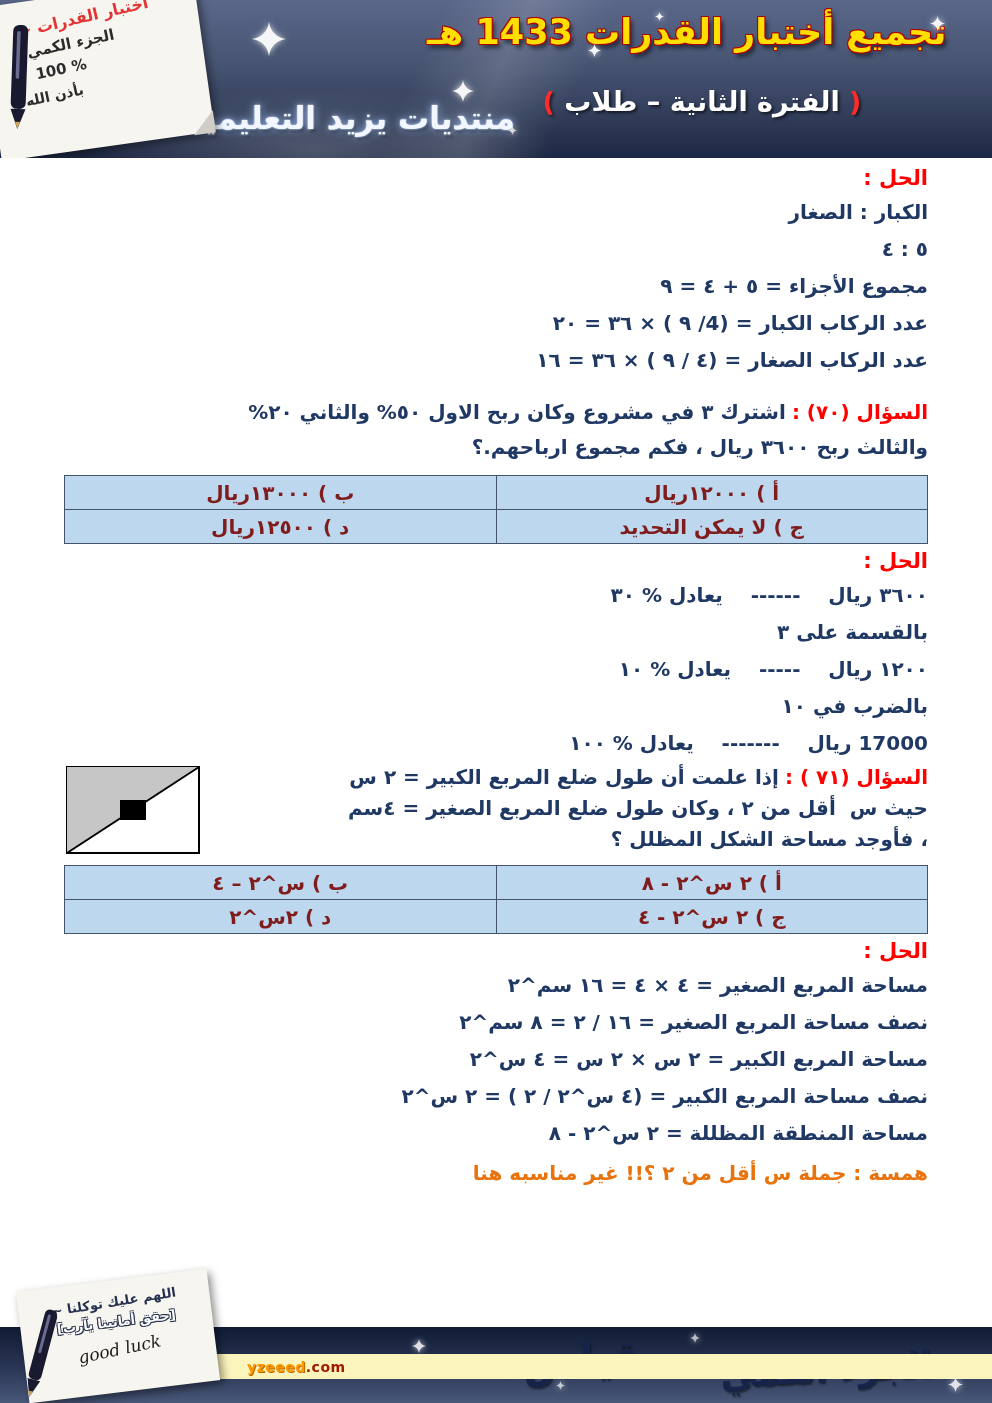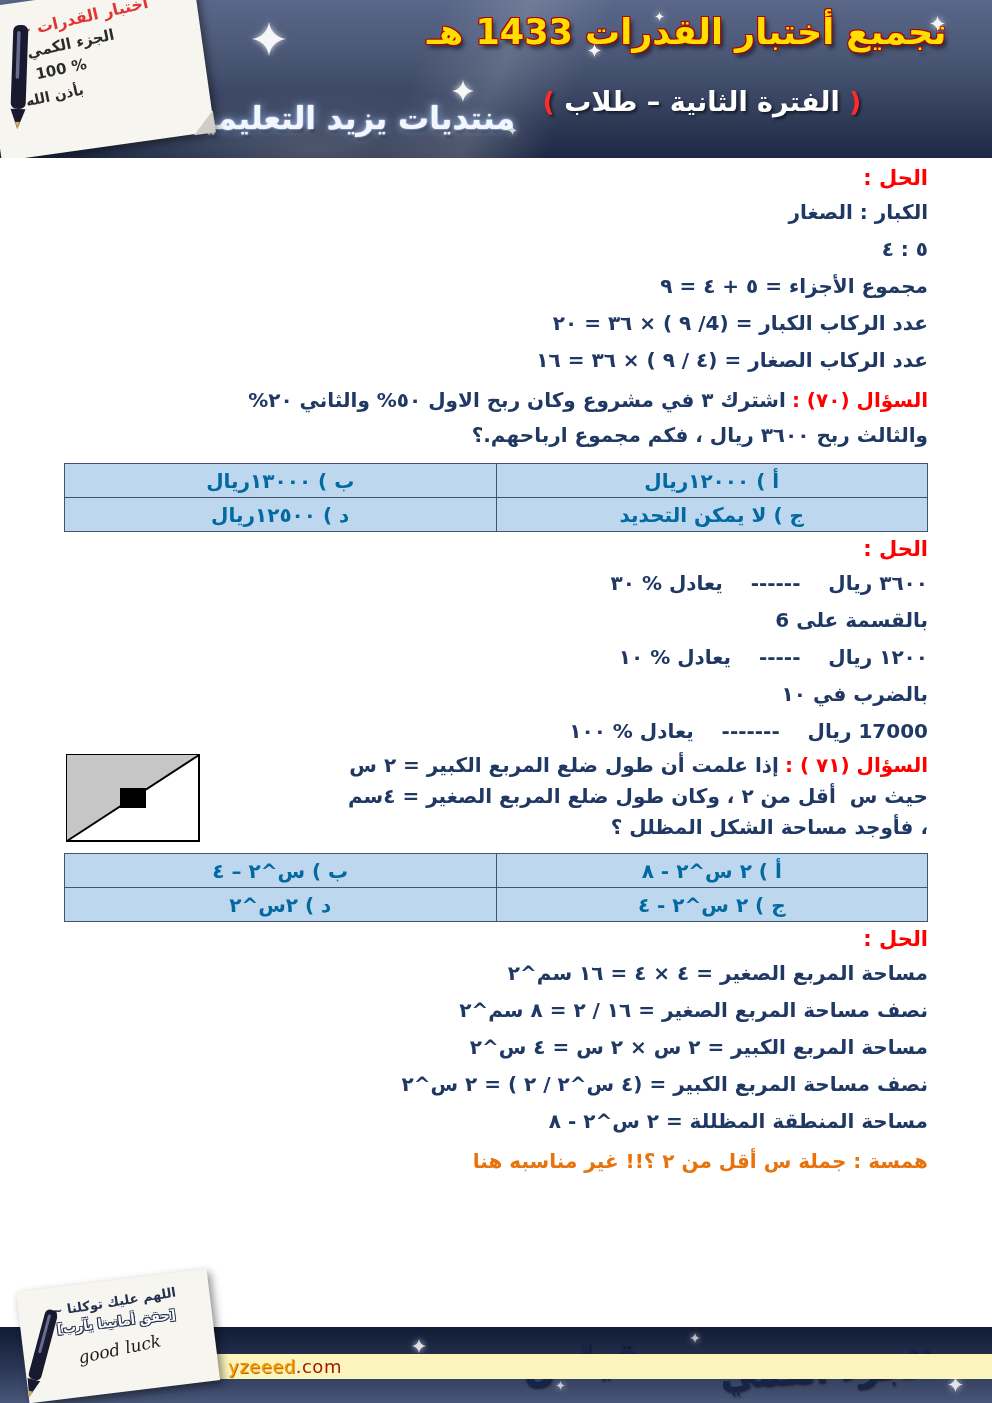--- a/index.html
+++ b/index.html
@@ -44,38 +44,38 @@
 .st7{left:508px;top:126px;width:9px;height:9px;opacity:.8}
 .st8{left:412px;top:12px;width:14px;height:14px;opacity:.85}
 .st9{left:690px;top:6px;width:10px;height:10px;opacity:.7}
 .st10{left:948px;top:50px;width:15px;height:15px;opacity:.85}
 .st11{left:556px;top:54px;width:9px;height:9px;opacity:.7}
 
 
 .content{position:absolute;top:163px;left:0;width:992px;padding:0 64px;direction:rtl;text-align:right;color:#1f3864;font-weight:bold;font-size:20px}
 .sol-label{color:#ff0000;font-size:21px;line-height:31px}
 .t-line{line-height:37px;white-space:pre-wrap}
-.q-para{margin-top:4px}
+.q-para{margin-top:16px}
 .q-para .t-line{line-height:35px}
 .q-label{color:#ff0000;margin-left:6px}
 .choices{width:100%;border-collapse:collapse;margin:10px 0 2px;table-layout:fixed}
-.choices td{height:34px;background:#bdd7ee;border:1px solid #42536a;text-align:center;font-weight:bold;font-size:20px;color:#0369a1;white-space:pre-wrap}
+.choices td{height:34px;background:#bdd7ee;border:1px solid #42536a;text-align:center;font-weight:bold;font-size:20px;color:#7f1d1d;white-space:pre-wrap}
 .q71{position:relative;}
 .figure{position:absolute;left:2px;top:4px}
 .q71-text{padding-left:160px}
 .q71-text .t-line{line-height:31px}
 .hint{color:#e8720c;line-height:42px;white-space:pre-wrap}
 
 
 .footer{position:absolute;left:0;bottom:0;width:992px;height:76px;background:linear-gradient(180deg,#101b34 0%,#2b3756 55%,#495778 100%);overflow:hidden}
 .wm{position:absolute;font-weight:bold;color:#16244a;text-shadow:1px 2px 2px rgba(0,0,0,.5);direction:rtl;z-index:1}
 .wm1{right:352px;top:8px;font-size:42px;transform:rotate(-4deg)}
 .wm2{right:60px;top:22px;font-size:36px;transform:rotate(-3deg)}
 .footer-strip{position:absolute;left:206px;top:27px;width:786px;height:25px;background:#fbf4bd;z-index:2;display:flex;align-items:center}
-.url{margin-left:22px;font-size:18px;font-weight:normal;letter-spacing:.5px;cursor:pointer}
+.url{margin-left:41px;font-size:14px;font-weight:bold;letter-spacing:.5px;cursor:pointer}
 .url-name{color:#ff9900;text-shadow:1px 1px 0 #b36b00}
 .url-tld{color:#a01a00}
 </style>
 </head>
 <body>
 
 <div class="page">
 
   <header class="header">
     <svg class="star st1" viewBox="0 0 24 24">
@@ -142,21 +142,21 @@
       </tr>
       <tr>
         <td>ج ) لا يمكن التحديد</td>
         <td>د ) ١٢٥٠٠ريال</td>
       </tr>
     </tbody>
       </table>
 
     <div class="sol-label">الحل :</div>
     <div class="t-line">٣٦٠٠ ريال    ------    يعادل % ٣٠</div>
-    <div class="t-line">بالقسمة على 6</div>
+    <div class="t-line">بالقسمة على ٣</div>
     <div class="t-line">١٢٠٠ ريال    -----    يعادل % ١٠</div>
     <div class="t-line">بالضرب في ١٠</div>
     <div class="t-line">17000 ريال    -------    يعادل % ١٠٠</div>
 
     <section class="q71">
       <div class="figure">
         <svg width="134" height="88" viewBox="0 0 134 88">
           <rect x="1" y="1" width="132" height="86" fill="#ffffff" stroke="#000000" stroke-width="2"></rect>
           <polygon points="1,1 133,1 1,87" fill="#c6c6c6"></polygon>
           <line x1="1" y1="87" x2="133" y2="1" stroke="#000000" stroke-width="2"></line>

